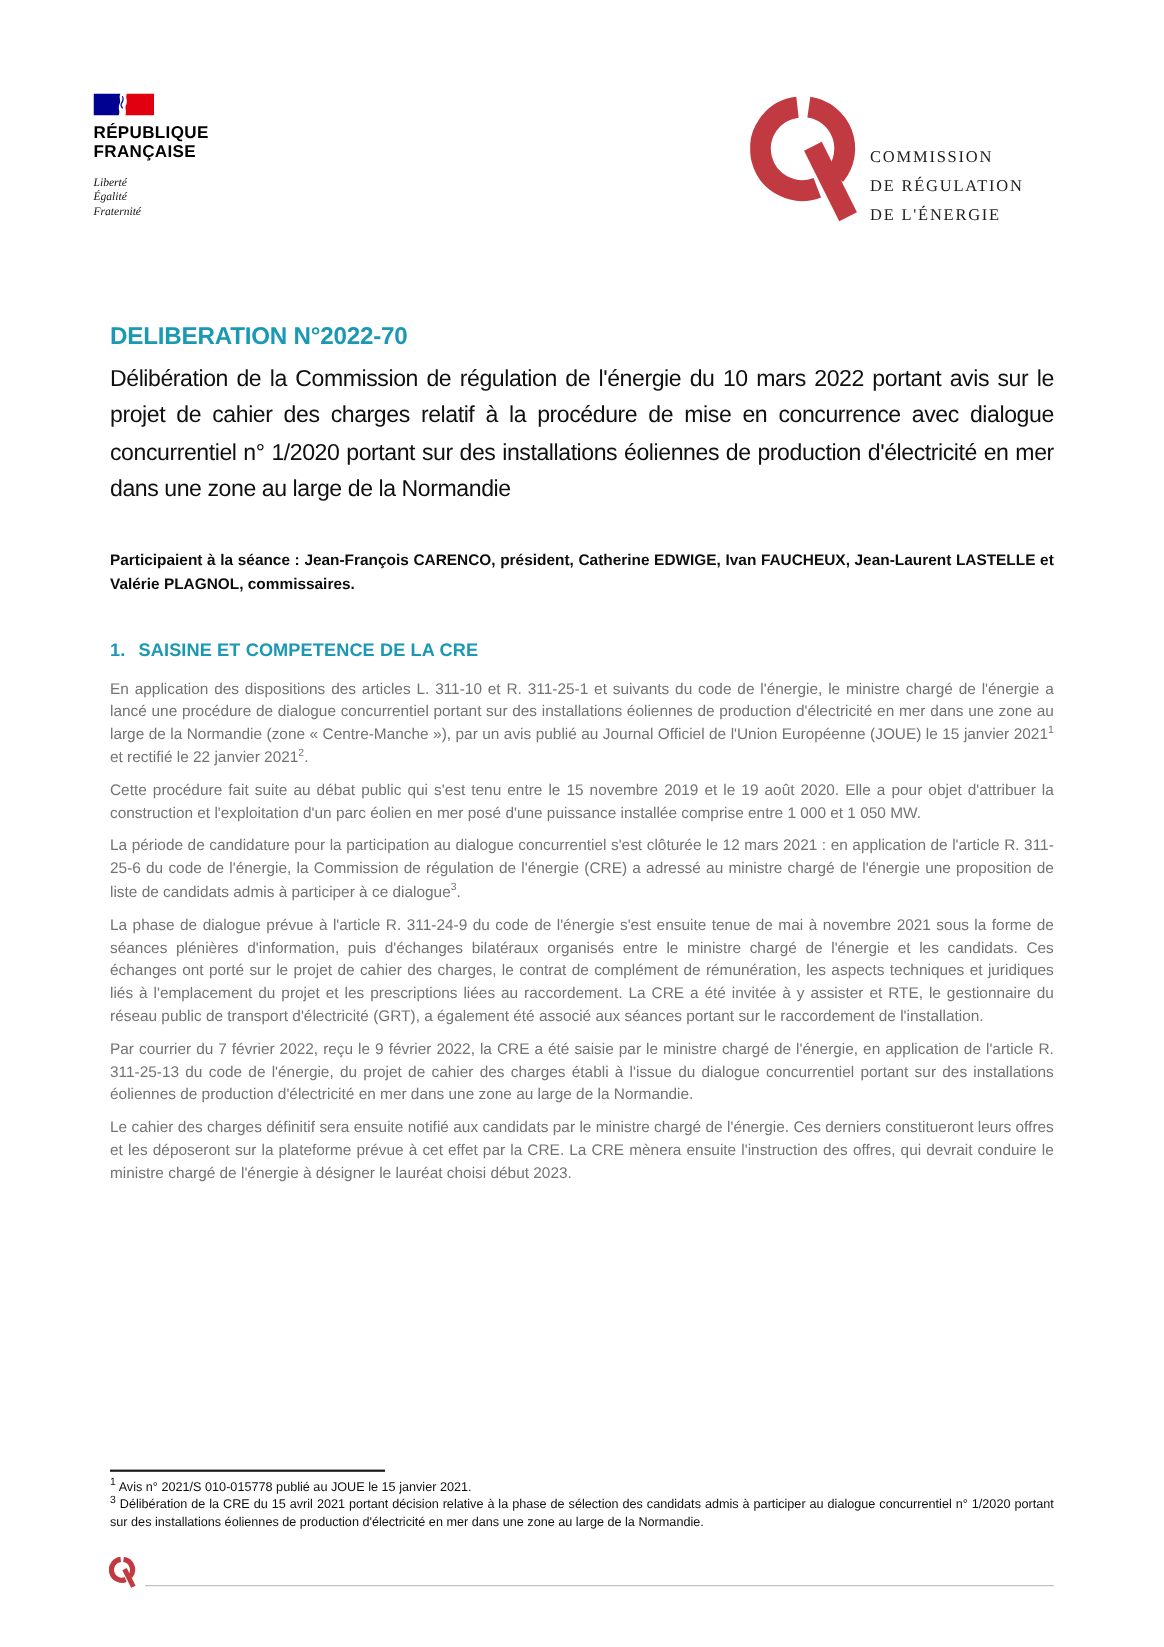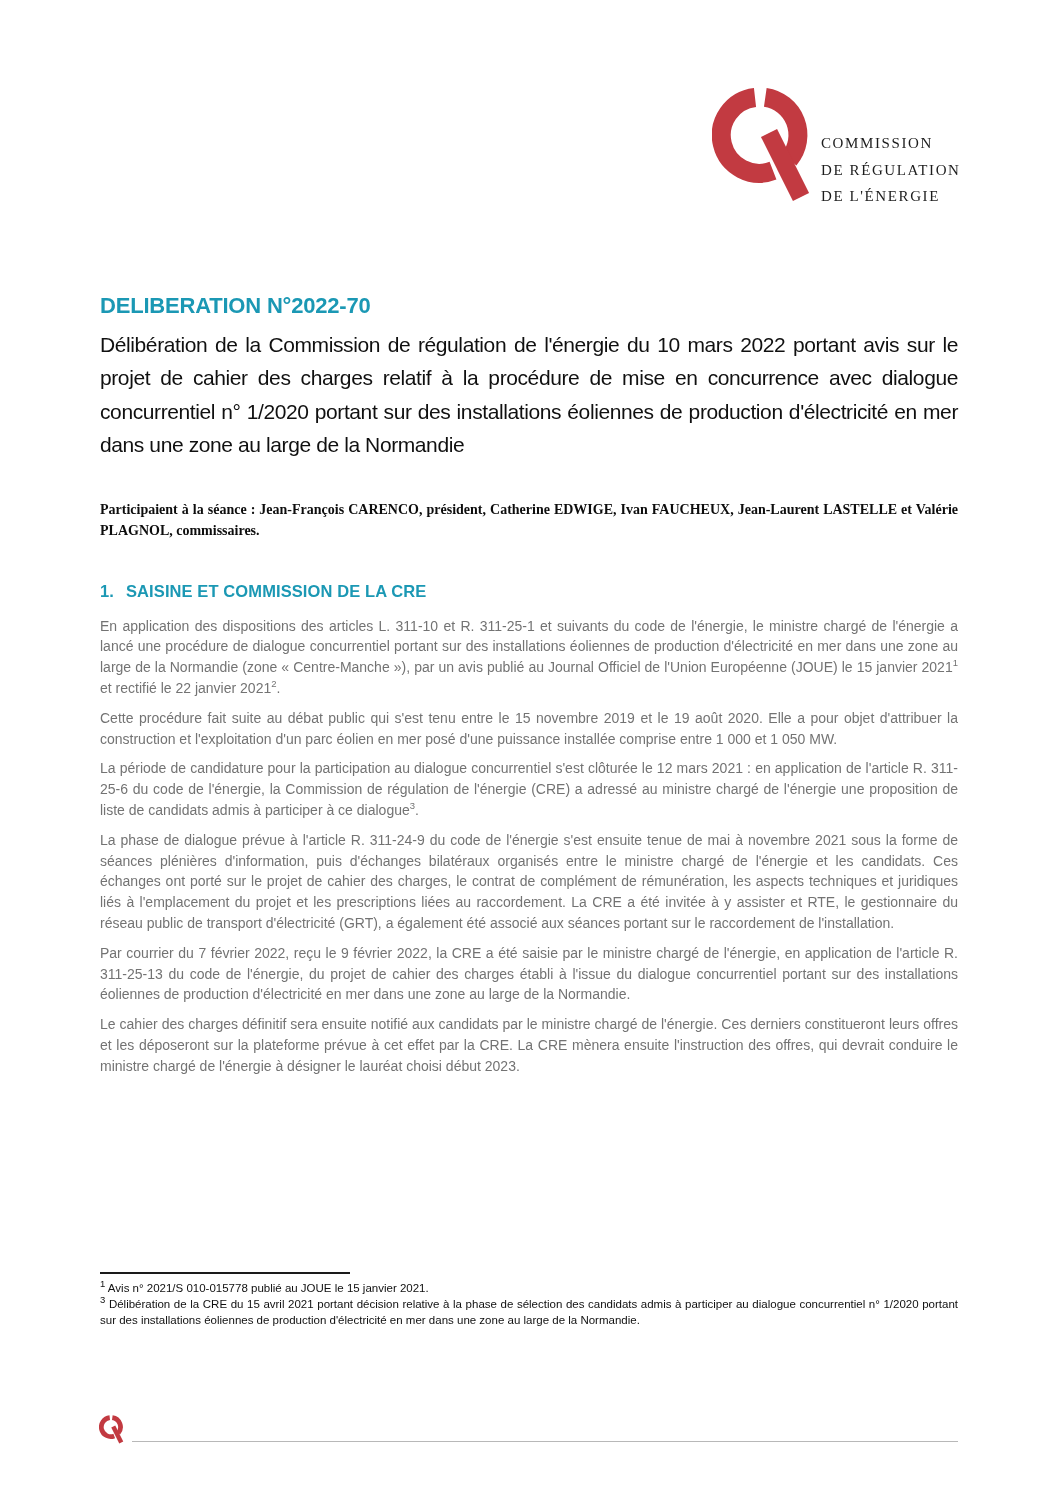--- a/index.html
+++ b/index.html
@@ -12,62 +12,80 @@
     overflow:hidden;
   }
 
   
   .rf-logo { position:absolute; left:85px; top:85px; }
   .rf-flag svg { width:55px; height:20px; display:block; }
   .rf-name { margin-top:7px; font-weight:bold; font-size:15.5px; line-height:17.5px; letter-spacing:.3px; color:#000; }
   .rf-motto { margin-top:13px; font-family:"Liberation Serif","DejaVu Serif",serif; font-style:italic; font-size:10.5px; line-height:13px; color:#101010; }
 
   
-  .cre-logo { position:absolute; left:712px; top:86px; display:flex; }
+  .cre-logo { position:absolute; left:682px; top:86px; display:flex; }
   .cre-mark { color:var(--brand_red,#c23a41); }
   .cre-mark svg { width:100px; height:122px; display:block; }
   .cre-wordmark { margin-left:9px; margin-top:44px; font-family:"Liberation Serif","DejaVu Serif",serif; font-size:15px; letter-spacing:1.6px; line-height:26.5px; color:#1d1d1d; white-space:nowrap; }
 
   
   .main { position:absolute; left:100px; top:293px; width:858px; }
   .doc-title {
     margin:0 0 9px 0;
     color:var(--accent,#1b98b4);
     font-size:22px; font-weight:bold; letter-spacing:-.2px;
   }
   .doc-subtitle {
     margin:0 0 37px 0;
     font-size:21px; line-height:33.4px; letter-spacing:-.4px;
     text-align:justify; color:#101010; font-weight:400;
   }
-  .participants { margin:0 0 41px 0; font-size:14px; font-weight:bold; line-height:21px; text-align:justify; color:#0d0d0d;font-family:Liberation Serif, serif; }
+  .participants { margin:0 0 41px 0; font-size:14px; font-weight:bold; line-height:21px; text-align:justify; color:#0d0d0d; }
   .section-heading {
     margin:0 0 15px 0;
     color:var(--accent,#1b98b4);
     font-size:16.5px; font-weight:bold; letter-spacing:.1px;
   }
   .section-heading .num { margin-right:12px; }
   .body-p { margin:0 0 9px 0; font-size:14px; line-height:20.8px; text-align:justify; color:#737373; }
   sup { font-size:9.5px; vertical-align:super; line-height:0; }
 
   
-  .footnotes { position:absolute; left:100px; top:1272px; width:858px; font-size:11.5px; line-height:16.2px; color:#101010; }
+  .footnotes { position:absolute; left:100px; top:1336px; width:858px; font-size:11.5px; line-height:16.2px; color:#101010; }
   .fn-rule { width:250px; border-top:2px solid #1a1a1a; margin-bottom:6px; }
   .fn-item { text-align:justify; }
 
   
   .bottom-mark { position:absolute; left:99px; top:1415px; color:var(--brand_red,#c23a41); }
   .bottom-mark svg { width:25px; height:30px; display:block; }
   .bottom-line { position:absolute; left:132px; top:1441px; width:826px; border-top:1px solid #b8b8b8; }
 </style>
 </head>
 <body>
 
 <div class="page">
 
+  <div class="rf-logo">
+    <div class="rf-flag">
+      <svg viewBox="0 0 55 20" xmlns="http://www.w3.org/2000/svg">
+        <path d="M0 0 H24.5 C22.5 3.5 25.5 6.5 23.5 10 C21.8 13 24.8 16.5 22.8 20 H0 Z" fill="#000091"></path>
+        <path d="M30.5 0 H55 V20 H28.8 C30.8 16.5 27.8 13 29.8 10 C31.5 6.5 28.5 3.5 30.5 0 Z" fill="#e1000f"></path>
+        <path d="M26.2 2.5 c1.6 2.2 .4 4.6 -.8 6.4 c-1 1.6 .2 3.4 1.2 4.6" stroke="#000091" stroke-width="1.1" fill="none"></path>
+      </svg>
+    </div>
+    <div class="rf-name">
+      <div>RÉPUBLIQUE</div>
+      <div>FRANÇAISE</div>
+    </div>
+    <div class="rf-motto">
+      <div>Liberté</div>
+      <div>Égalité</div>
+      <div>Fraternité</div>
+    </div>
+  </div>
 
   <div class="cre-logo">
     <div class="cre-mark">
       <svg viewBox="0 0 100 120" xmlns="http://www.w3.org/2000/svg">
         <path d="M43 10.5 A38 38 0 1 0 61 83.7" stroke="currentColor" stroke-width="19" fill="none"></path>
         <path d="M53.3 10.4 A38 38 0 0 1 77.1 72.4" stroke="currentColor" stroke-width="19" fill="none"></path>
         <path d="M57 46 L89 110" stroke="currentColor" stroke-width="18" fill="none"></path>
       </svg>
     </div>
     <div class="cre-wordmark">
@@ -78,21 +96,21 @@
   </div>
 
   <div class="main">
     <h1 class="doc-title">DELIBERATION N°2022-70</h1>
 
     <h2 class="doc-subtitle">Délibération de la Commission de régulation de l'énergie du 10 mars 2022 portant avis sur le projet de cahier des charges relatif à la procédure de mise en concurrence avec dialogue concurrentiel n° 1/2020 portant sur des installations éoliennes de production d'électricité en mer dans une zone au large de la Normandie</h2>
 
     <p class="participants">Participaient à la séance : Jean-François CARENCO, président, Catherine EDWIGE, Ivan FAUCHEUX, Jean-Laurent LASTELLE et Valérie PLAGNOL, commissaires.</p>
 
     <h3 class="section-heading">
-      <span class="num">1.</span><span>SAISINE ET COMMISSION DE LA CRE</span>
+      <span class="num">1.</span><span>SAISINE ET COMPETENCE DE LA CRE</span>
     </h3>
 
     <p class="body-p">
       <span>En application des dispositions des articles L. 311-10 et R. 311-25-1 et suivants du code de l'énergie, le ministre chargé de l'énergie a lancé une procédure de dialogue concurrentiel portant sur des installations éoliennes de production d'électricité en mer dans une zone au large de la Normandie (zone « Centre-Manche »), par un avis publié au Journal Officiel de l'Union Européenne (JOUE) le 15 janvier 2021</span><sup>1</sup><span> et rectifié le 22 janvier 2021</span><sup>2</sup><span>.</span>
     </p>
 
     <p class="body-p">Cette procédure fait suite au débat public qui s'est tenu entre le 15 novembre 2019 et le 19 août 2020. Elle a pour objet d'attribuer la construction et l'exploitation d'un parc éolien en mer posé d'une puissance installée comprise entre 1 000 et 1 050 MW.</p>
 
     <p class="body-p">
       <span>La période de candidature pour la participation au dialogue concurrentiel s'est clôturée le 12 mars 2021 : en application de l'article R. 311-25-6 du code de l'énergie, la Commission de régulation de l'énergie (CRE) a adressé au ministre chargé de l'énergie une proposition de liste de candidats admis à participer à ce dialogue</span><sup>3</sup><span>.</span>

